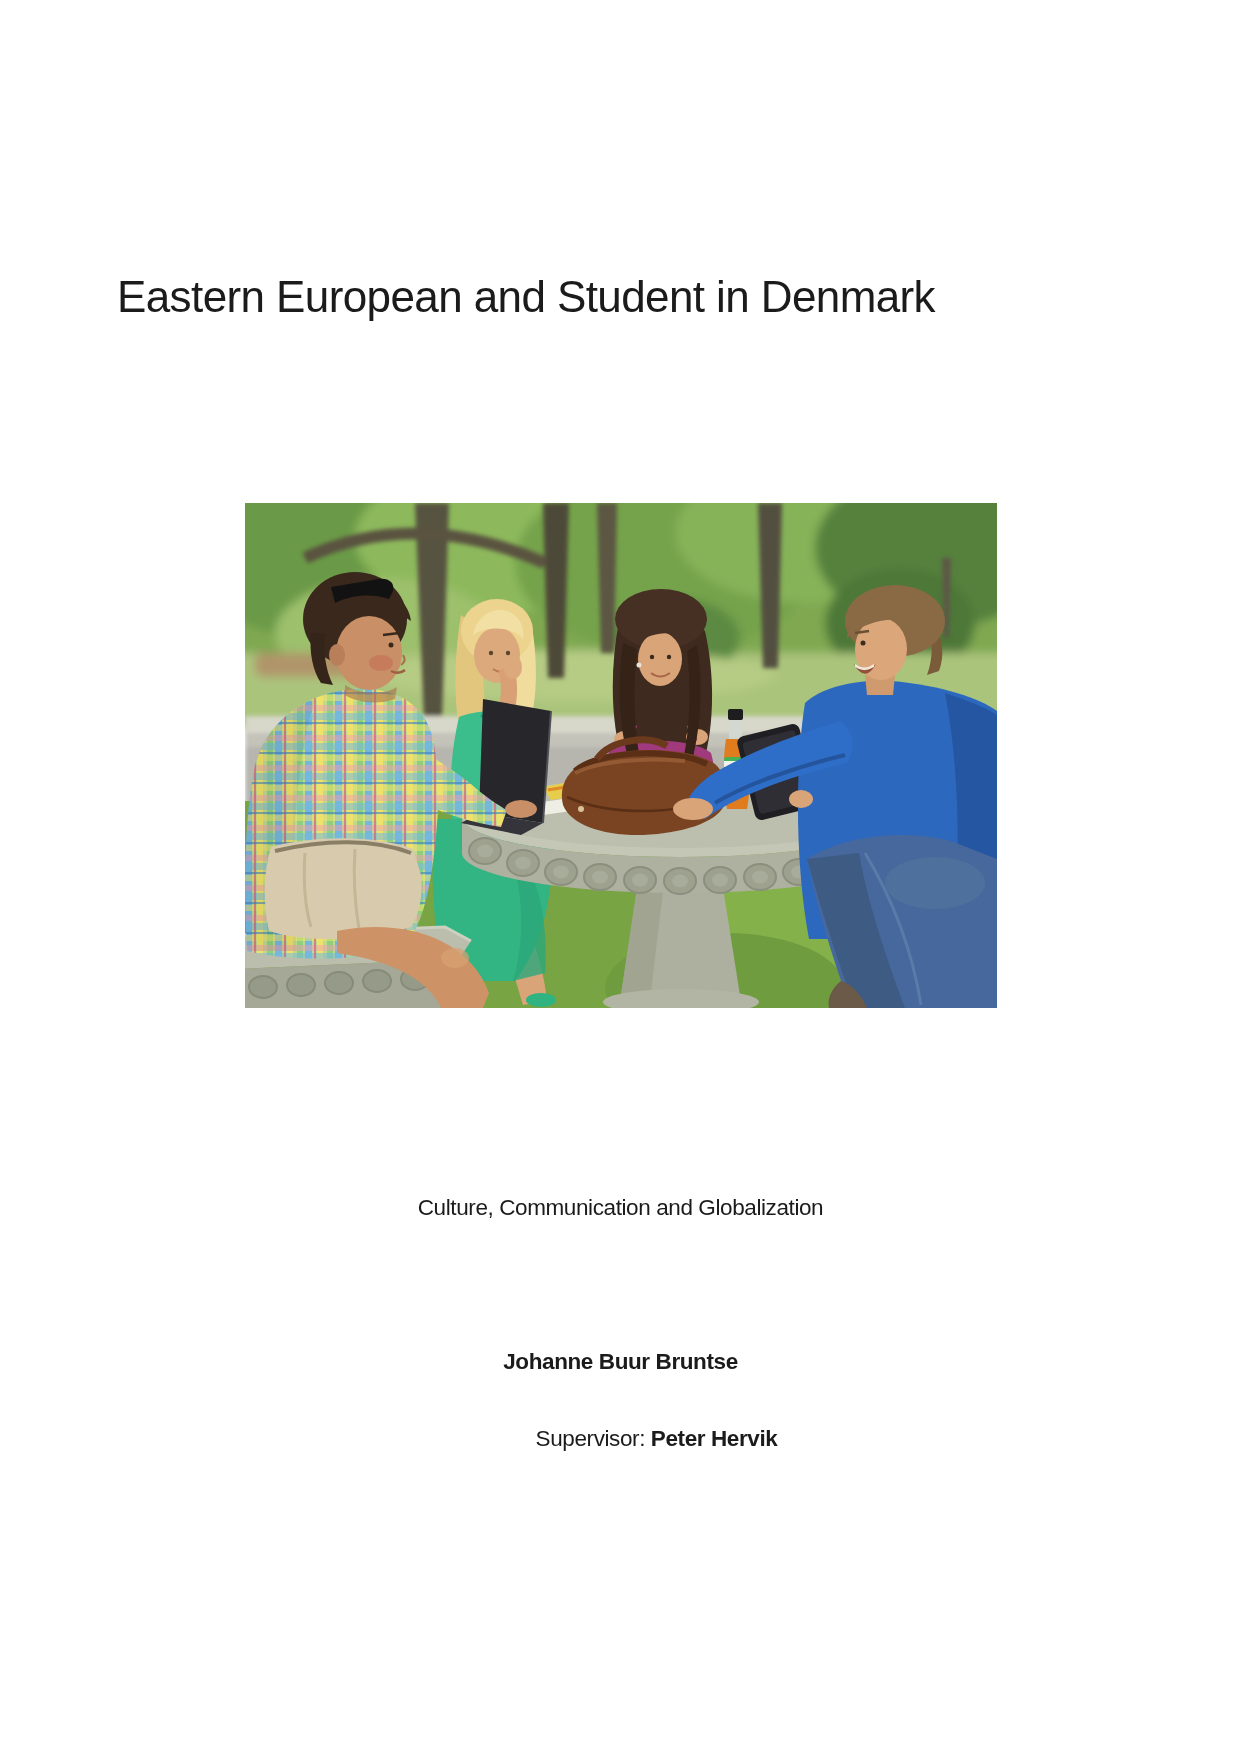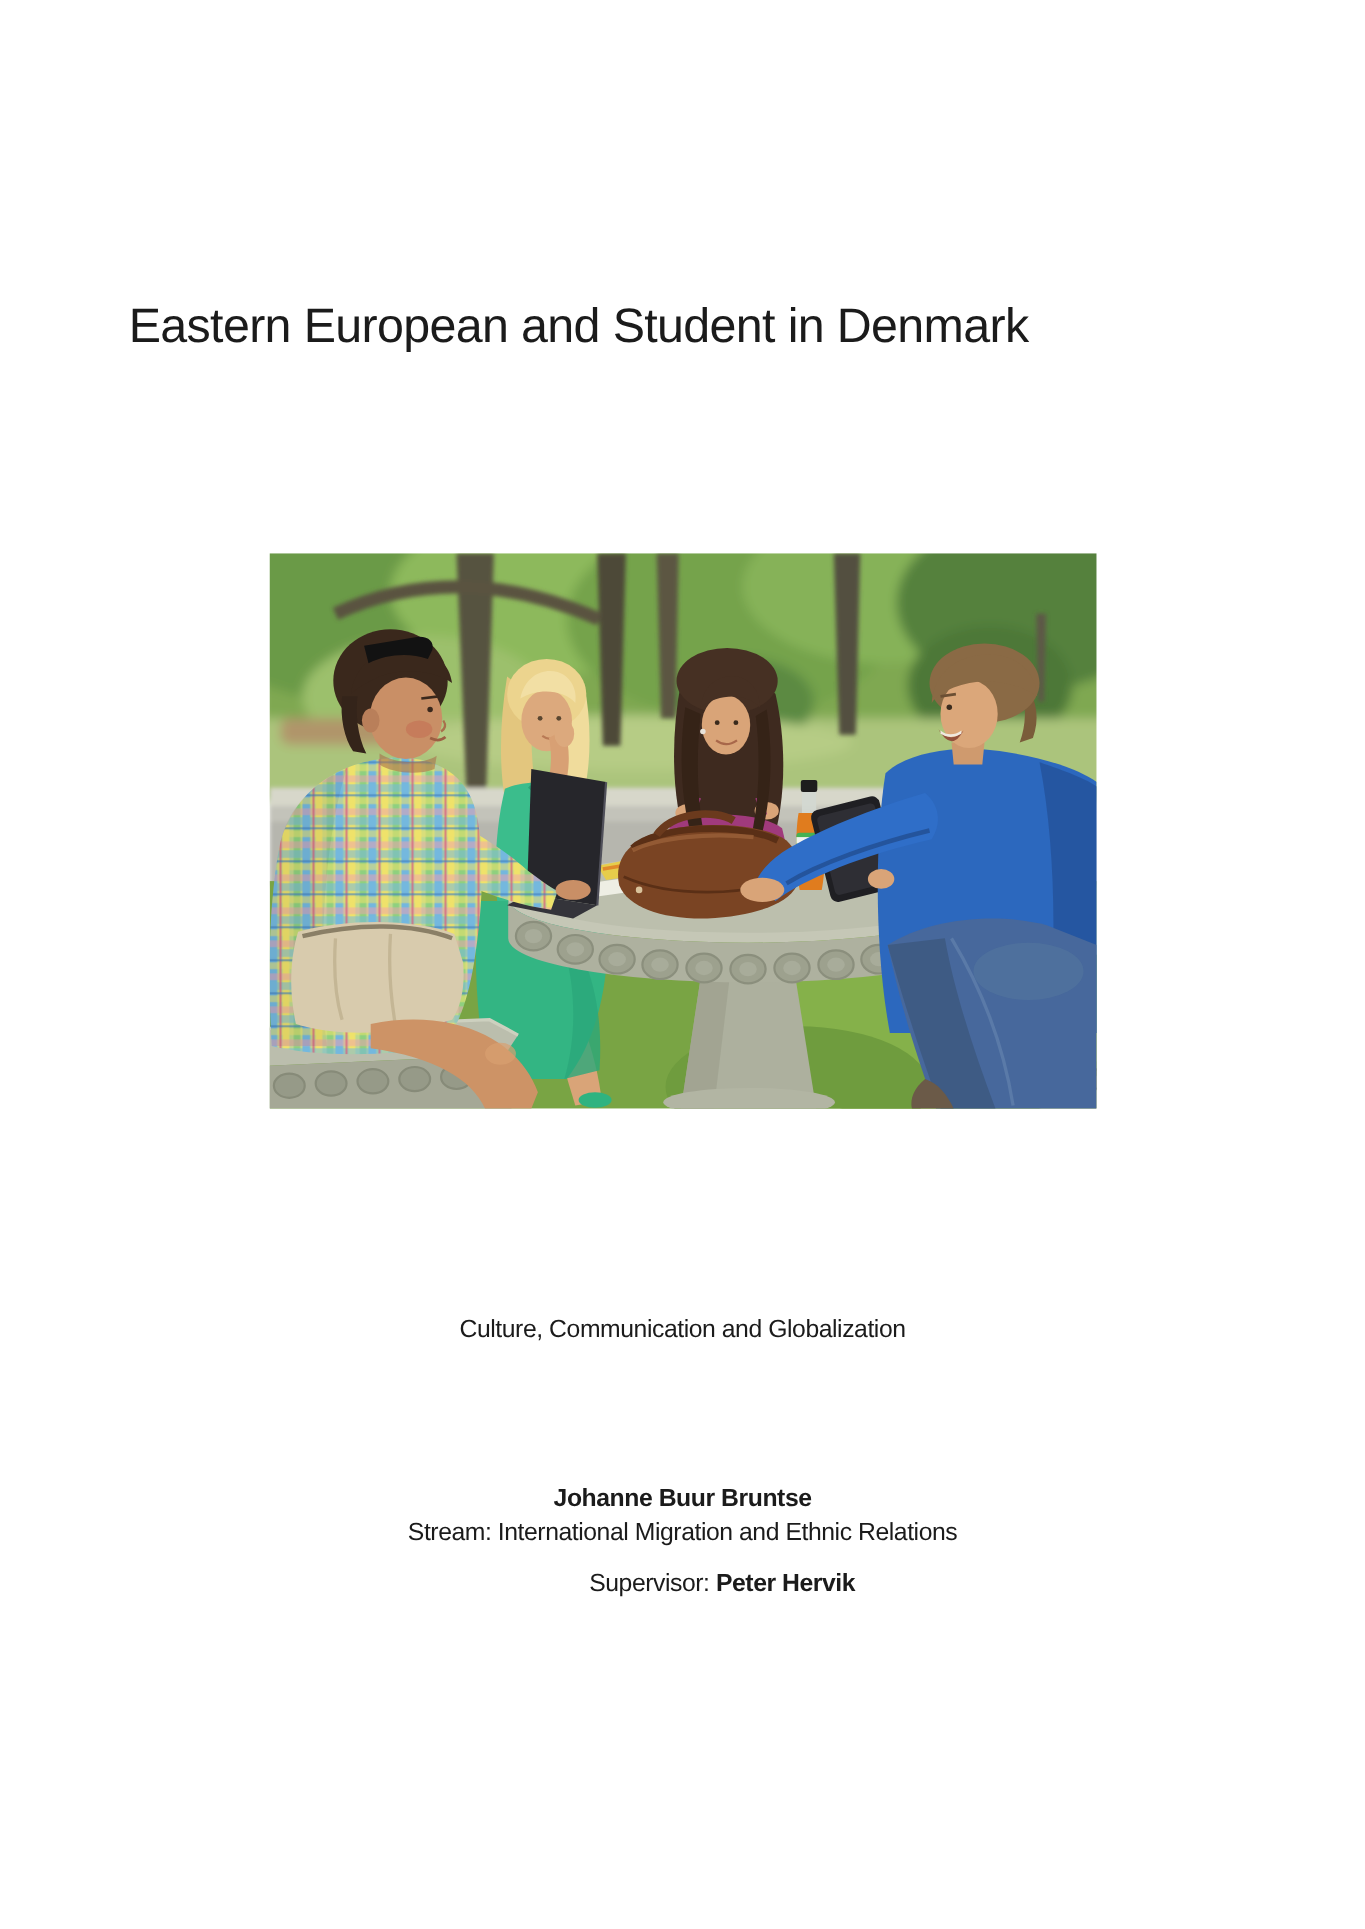--- a/index.html
+++ b/index.html
@@ -290,16 +290,15 @@
         <path d="M610,130 L624,128" stroke="#6b4f33" stroke-width="2.5"></path>
         <path d="M608,160 Q619,174 631,161 Q620,181 608,160 Z" fill="#93503c"></path>
         <path d="M610,161 Q619,168 629,161 L629,164 Q619,170 610,164 Z" fill="#f0e8df"></path>
       </g>
     </svg>
   </div>
 
   <div class="cline l-programme">Culture, Communication and Globalization</div>
 
   <div class="cline l-author bold">Johanne Buur Bruntse</div>
-  <div class="cline l-stream">Stream: International Migration and Ethnic Relations</div>
   <div class="cline l-supervisor"><span>Supervisor: </span><span class="bold">Peter Hervik</span></div>
 
 </div>
 
 </body></html>

